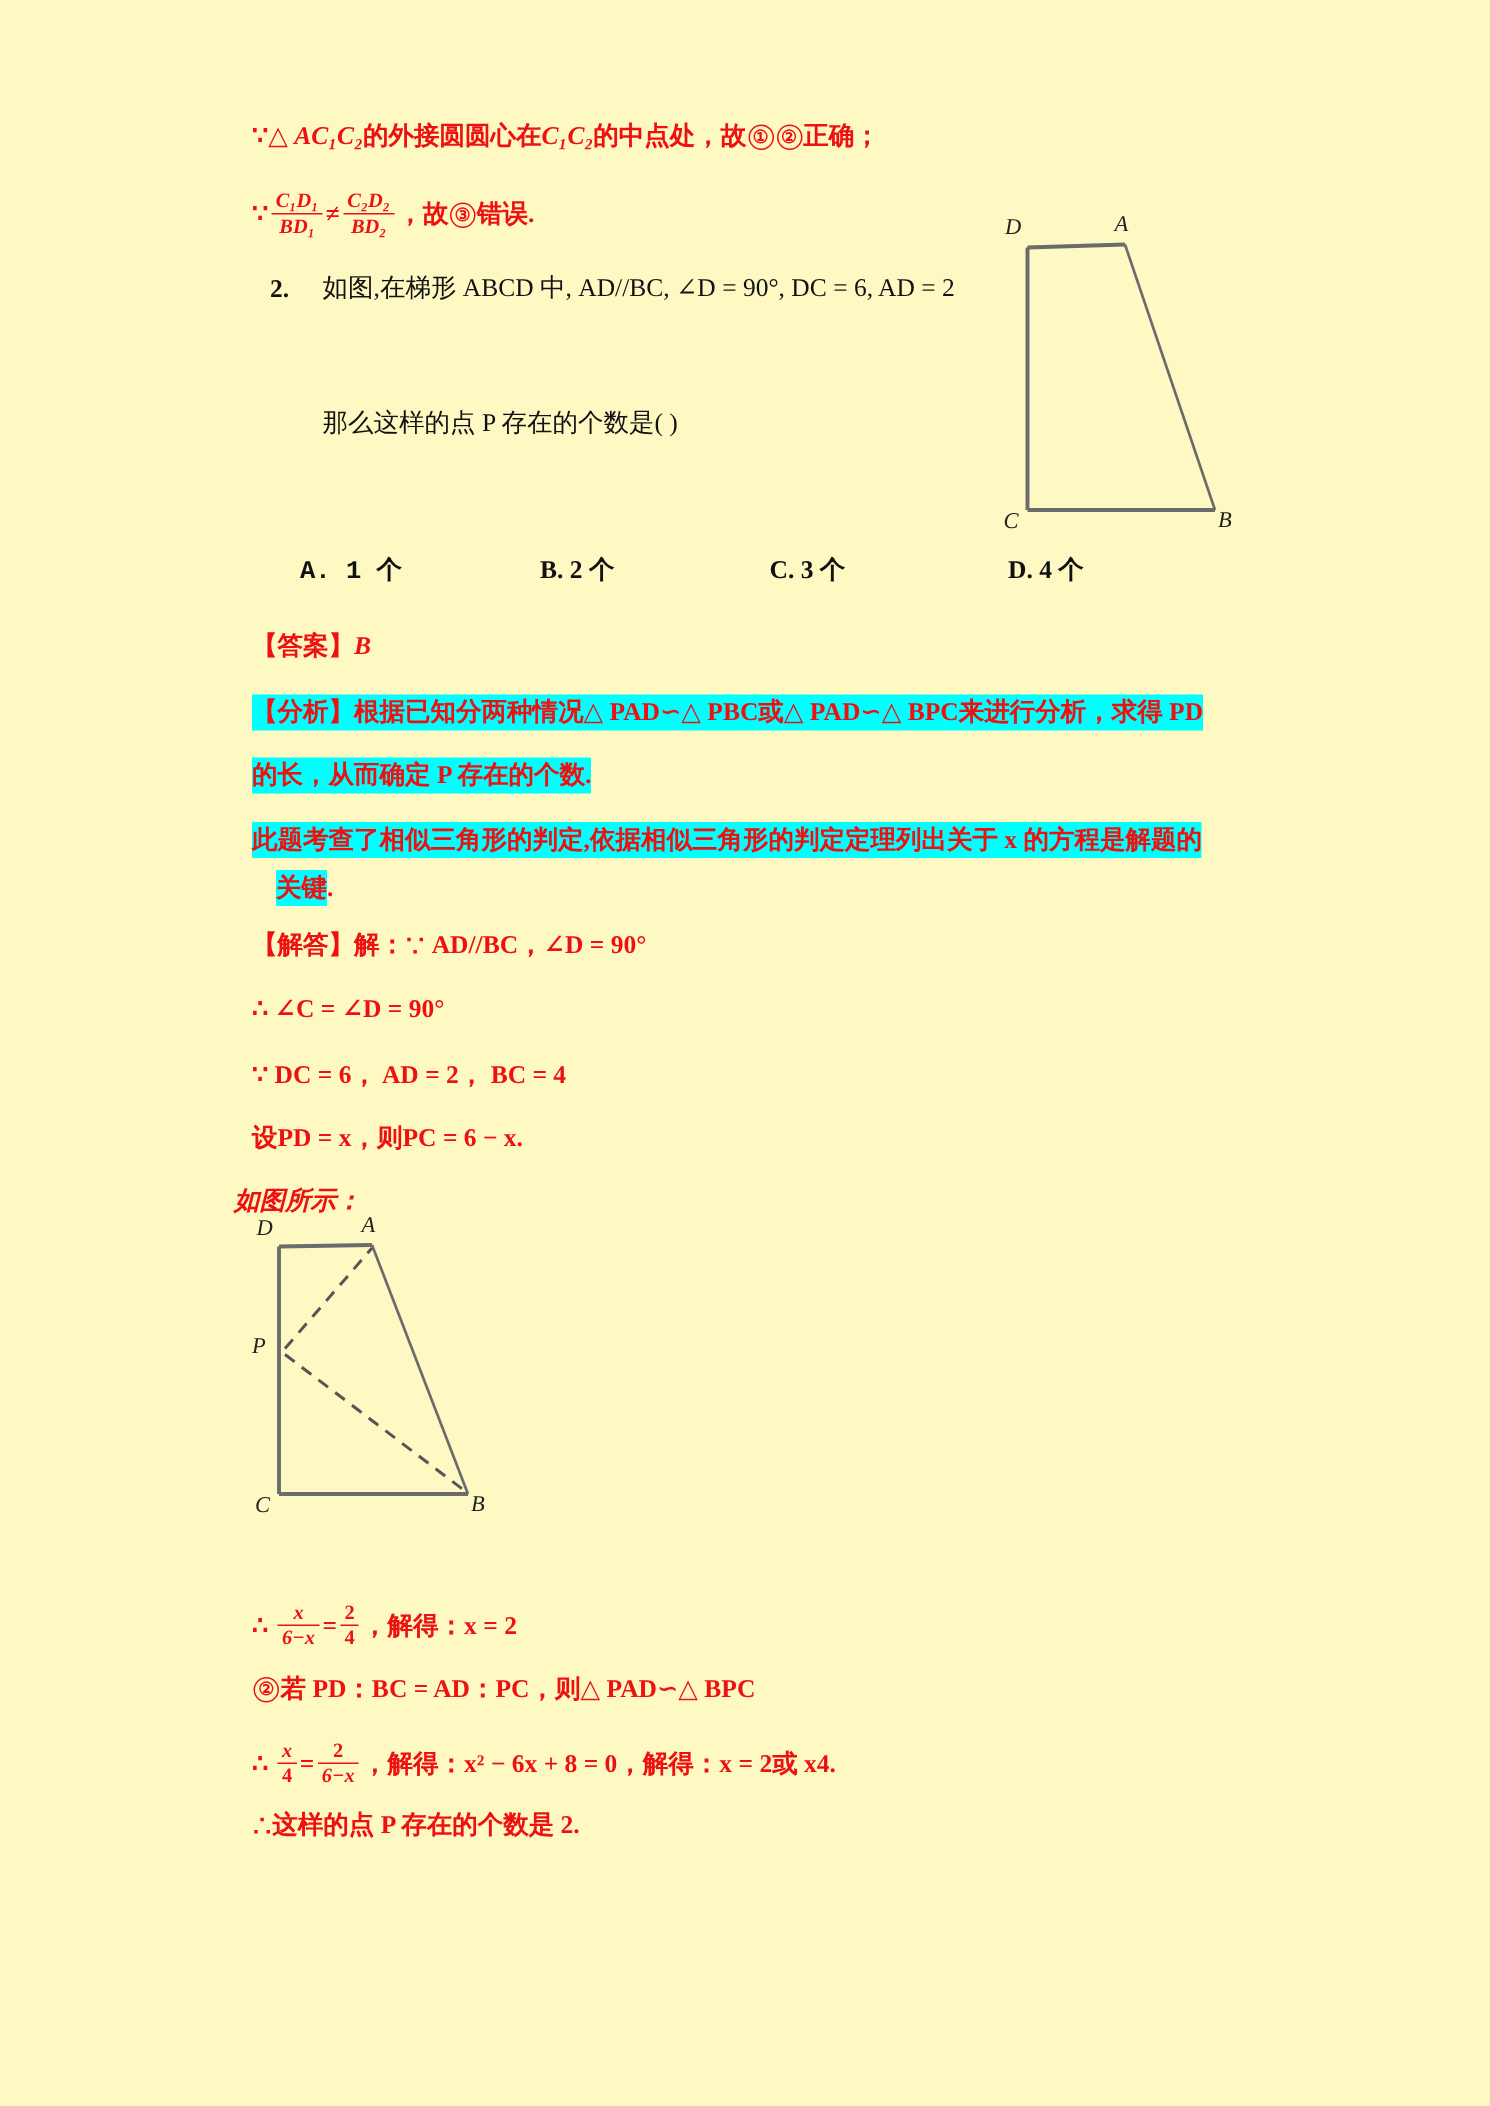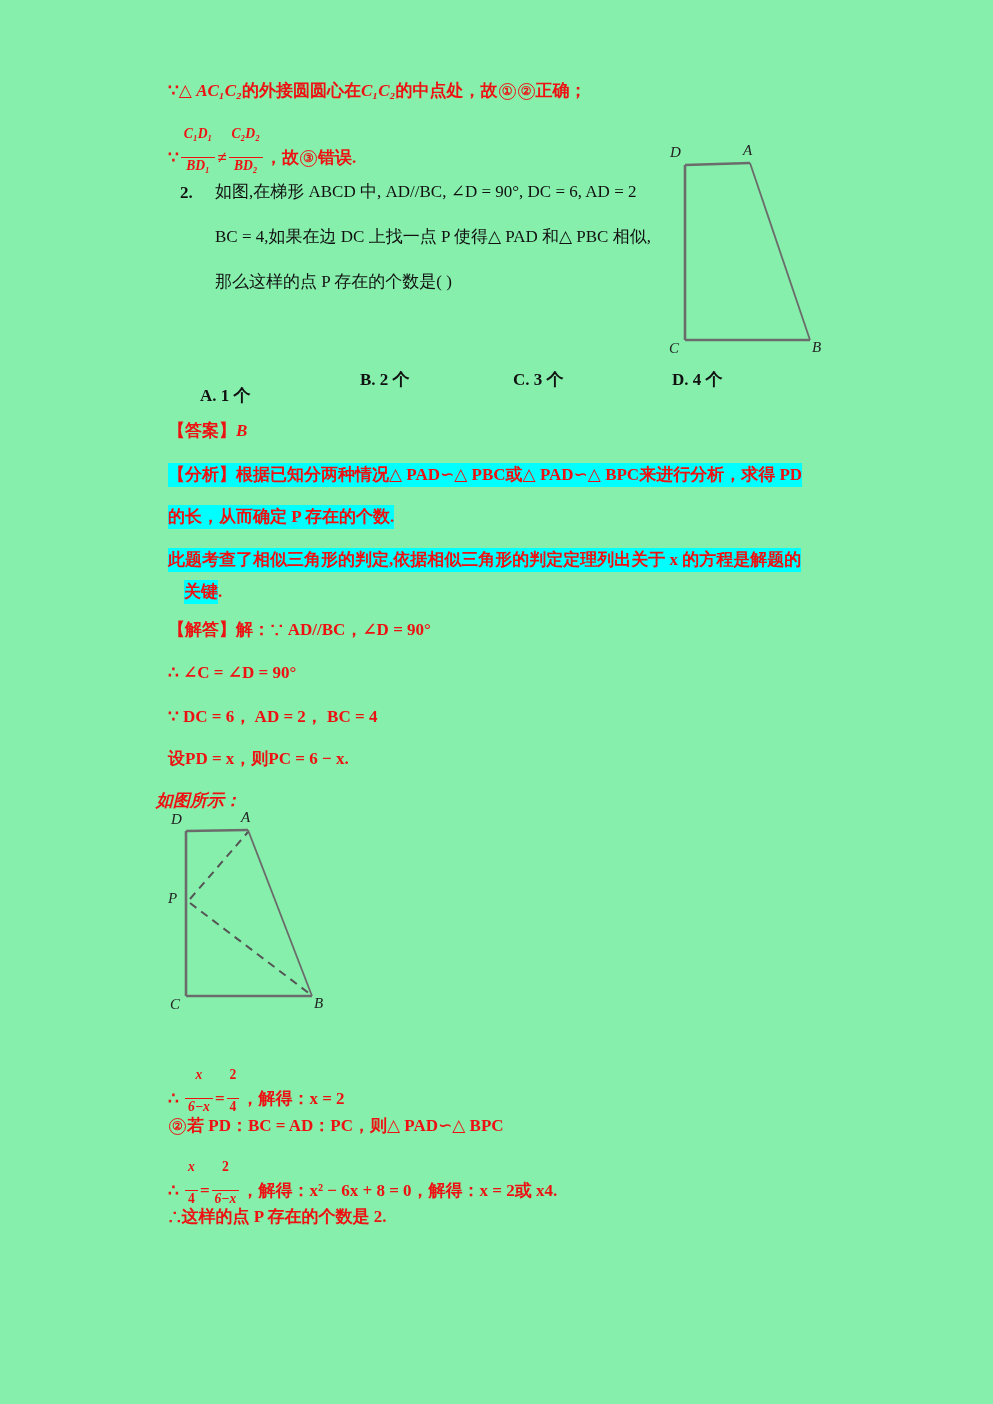--- a/index.html
+++ b/index.html
@@ -12,21 +12,21 @@
     height: 1404px;
     position: relative;
     font-family: "Liberation Serif", "DejaVu Serif", serif;
     overflow: hidden;
   }
   .page {
     position: absolute;
     left: 0; top: 0;
     width: 993px;
     height: 1404px;
-    background: #86efac;
+    background: #fef9c3;
   }
   .line {
     position: absolute;
     color: #ee1111;
     font-weight: bold;
     white-space: nowrap;
     font-size: 17px;
     line-height: 1;
   }
   .hl {
@@ -38,21 +38,21 @@
   .frac {
     display: inline-block;
     vertical-align: -0.52em;
     text-align: center;
     font-size: 0.80em;
     line-height: 1.05;
     margin: 0 2px;
   }
   .frac .n {
     display: block;
-    padding: 0 3px 16px 3px;
+    padding: 0 3px 1px 3px;
     border-bottom: 1.6px solid currentColor;
   }
   .frac .d {
     display: block;
     padding: 1px 3px 0 3px;
   }
   .circnum {
     display: inline-block;
     border: 1.4px solid currentColor;
     border-radius: 50%;
@@ -97,38 +97,37 @@
   <div class="line" style="left:168px; top:82px;">
     <span>∵△ </span><span class="it">AC₁C₂</span><span>的外接圆圆心在</span><span class="it">C₁C₂</span><span>的中点处，故</span><span class="circnum">①</span><span class="circnum">②</span><span>正确；</span>
   </div>
 
   <div class="line" style="left:168px; top:127px;">
     <span>∵</span><span class="frac"><span class="n it">C₁D₁</span><span class="d it">BD₁</span></span><span>≠</span><span class="frac"><span class="n it">C₂D₂</span><span class="d it">BD₂</span></span><span>，故</span><span class="circnum">③</span><span>错误.</span>
   </div>
 
   <div class="qnum" style="left:180px; top:183px;">2.</div>
   <div class="qtext" style="left:215px; top:183px;">如图,在梯形 ABCD 中, AD//BC, ∠D = 90°, DC = 6, AD = 2</div>
-  <div class="qtext" style="left:215px; top:228px;">BC = 4,如果在边 DC 上找一点 P 使得△ PAD 和△ PBC 相似,</div>
   <div class="qtext" style="left:215px; top:273px;">那么这样的点 P 存在的个数是(   )</div>
 
   <div class="diagram" style="left:660px; top:140px; width:200px; height:230px;">
     <svg width="200" height="230" viewBox="0 0 200 230">
 
       <line x1="25" y1="25" x2="90" y2="23" stroke="#6b6b6b" stroke-width="2.6"></line>
       <line x1="90" y1="23" x2="150" y2="200" stroke="#6b6b6b" stroke-width="1.8"></line>
       <line x1="150" y1="200" x2="25" y2="200" stroke="#6b6b6b" stroke-width="2.6"></line>
       <line x1="25" y1="200" x2="25" y2="25" stroke="#6b6b6b" stroke-width="2.6"></line>
     </svg>
     <div style="position:absolute; left:10px; top:4px; font-size:15px; font-style:italic; color:#222;">D</div>
     <div style="position:absolute; left:83px; top:2px; font-size:15px; font-style:italic; color:#222;">A</div>
     <div style="position:absolute; left:9px; top:200px; font-size:15px; font-style:italic; color:#222;">C</div>
     <div style="position:absolute; left:152px; top:199px; font-size:15px; font-style:italic; color:#222;">B</div>
   </div>
 
-  <div class="opt" style="left:200px; top:384px;">
+  <div class="opt" style="left:200px; top:368px;font-family:Liberation Mono, monospace;">
     <span>A.</span>
     <span>1 个</span>
   </div>
   <div class="opt" style="left:360px; top:368px;">
     <span>B.</span>
     <span>2 个</span>
   </div>
   <div class="opt" style="left:513px; top:368px;">
     <span>C.</span>
     <span>3 个</span>

